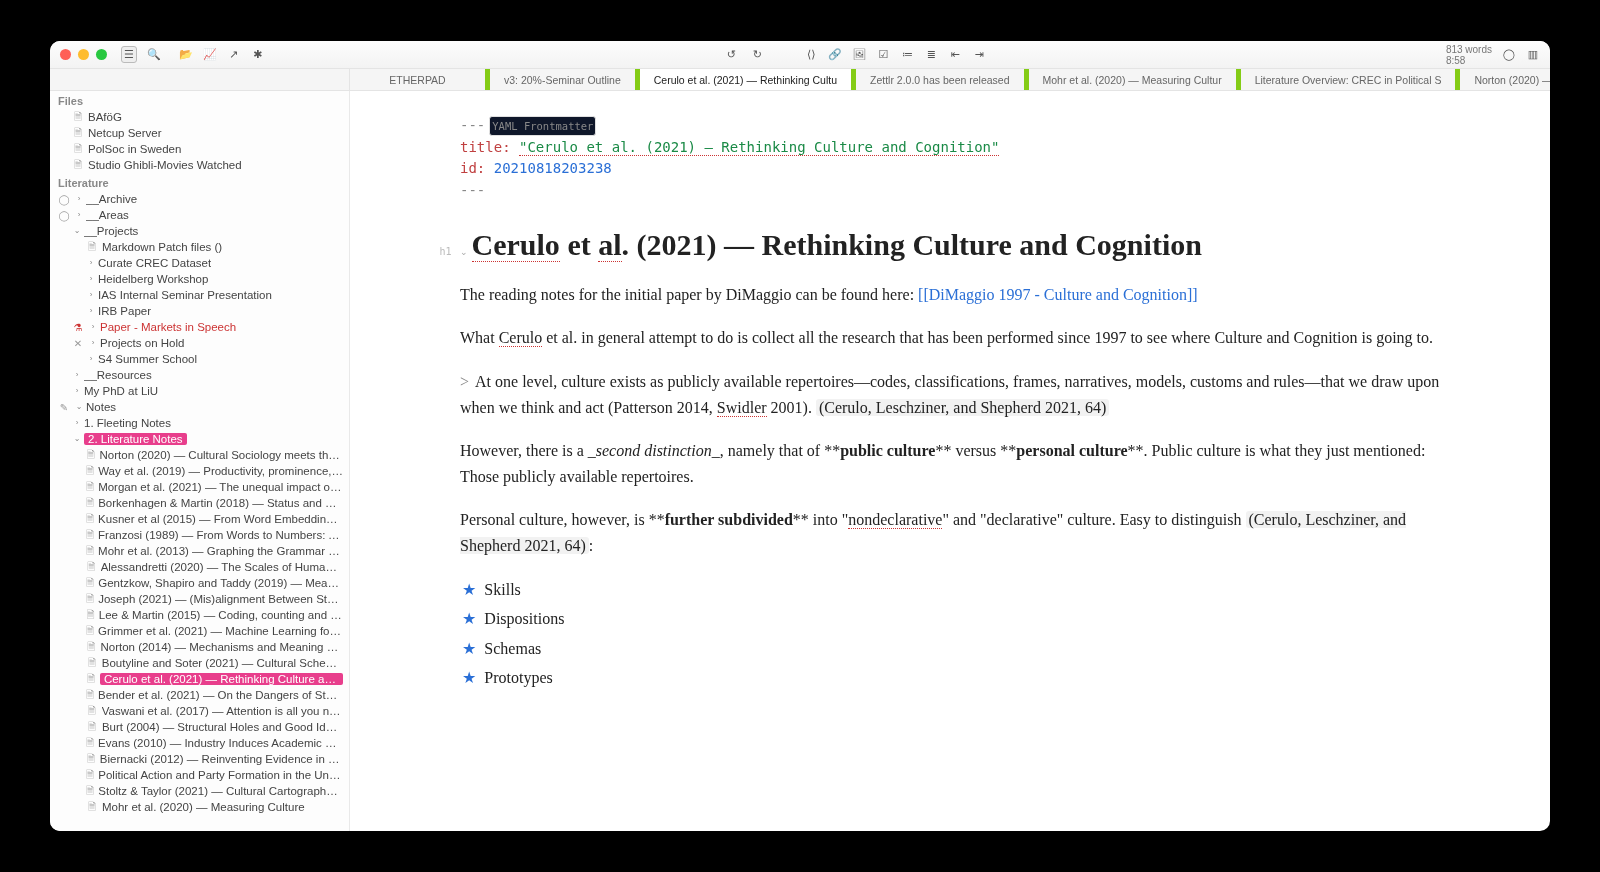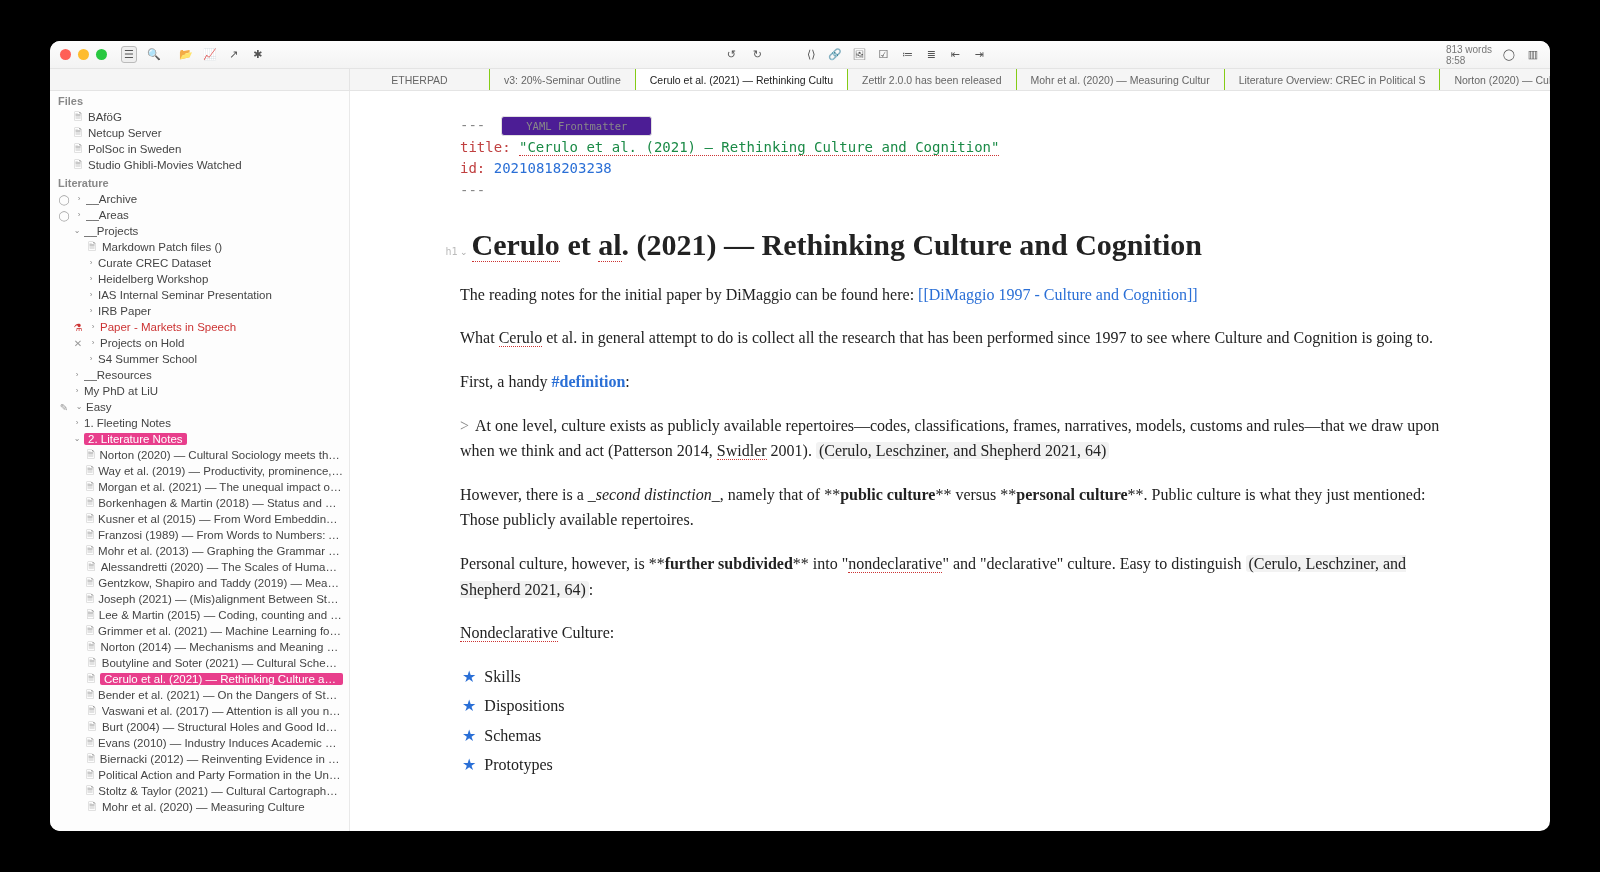--- a/index.html
+++ b/index.html
@@ -45,21 +45,21 @@
   .tb-right { display:flex; align-items:center; gap:10px; }
   .tb-wc { font-size:10px; text-align:left; line-height:1.1; color:#777;}
   
   .tabbar {
     height: 22px;
     background:#f5f5f5;
     border-bottom:1px solid #e4e4e4;
     display:flex;
     font-size:10.5px;
   }
-  .tab { flex:0 0 auto; min-width:140px; padding:0 14px; display:flex; align-items:center; justify-content:center; border-right:1px solid #84cc16; color:#666; cursor:default; white-space:nowrap; overflow:hidden; text-overflow:ellipsis;}
+  .tab { flex:0 0 auto; min-width:140px; padding:0 14px; display:flex; align-items:center; justify-content:center; border-right:5px solid #84cc16; color:#666; cursor:default; white-space:nowrap; overflow:hidden; text-overflow:ellipsis;}
   .tab.spacer { flex:0 0 300px; border-right:1px solid #e4e4e4; background:#f5f5f5;}
   .tab.active { background:#fff; color:#222;}
   
   .body { flex:1; display:flex; overflow:hidden; }
   .sidebar {
     width:300px;
     border-right:1px solid #e9e9e9;
     background:#fdfdfd;
     display:flex;
     flex-direction:column;
@@ -80,26 +80,26 @@
   .row.selheavy .lbl { background:#e83e8c; color:#fff; padding:0 4px; border-radius:2px;}
   .row.red { color:#cc3333; }
   .row.red .ic { color:#cc3333;}
   
   .i0{padding-left:8px;} .i1{padding-left:22px;} .i2{padding-left:36px;}
   
   .editor { flex:1; overflow-y:auto; padding:24px 0 40px 0;}
   .doc { max-width:1020px; margin:0 auto; padding:0 20px;}
   .mono { font-family: "SFMono-Regular", Menlo, Consolas, monospace; font-size:14px; line-height:1.55; }
   .yaml-sep { color:#888; }
-  .yaml-badge { display:inline-block; background:#4c1d95; color:#888; font-size:10.5px; padding:1px 24px; border-radius:3px; margin-left:16px; border:1px solid #e0e0e0; vertical-align:middle;}
+  .yaml-badge { display:inline-block; background:#0f172a; color:#888; font-size:10.5px; padding:1px 2px; border-radius:3px; margin-left:4px; border:1px solid #e0e0e0; vertical-align:middle;}
   .yaml-key { color:#c04040; }
   .yaml-str { color:#1a8a46; }
   .yaml-num { color:#2a6fd6;margin-top:26px; }
   .h1line { display:flex; align-items:baseline; margin:26px 0 20px;}
-  .h1gutter { width:32px; margin-left:-32px; text-align:center; color:#bbb; font-size:10px; font-family:Menlo,monospace; padding-right:8px;}
+  .h1gutter { width:32px; margin-left:-32px; text-align:left; color:#bbb; font-size:10px; font-family:Menlo,monospace; padding-right:8px;}
   .h1 { font-family: Georgia, 'Times New Roman', serif; font-size:30px; font-weight:700; color:#222; }
   .prose { font-family: Georgia, 'Times New Roman', serif; font-size:16px; line-height:1.6; color:#222;}
   .prose p { margin:0 0 18px 0; }
   .wikilink { color:#2a6fd6; }
   .tag { color:#2a6fd6; font-weight:600;}
   .sq { border-bottom:1px dotted #c33; }
   .quote { margin:0 0 18px 0;}
   .quote .qmark { color:#888; margin-right:6px;}
   .cite { background:#f2f2f2; border-radius:3px; padding:0 3px;}
   .list { margin-left:2px; }
@@ -246,21 +246,21 @@
             <span class="chev">›</span>
             <span class="lbl">__Resources</span>
           </div>
         <div class="row i1">
             <span class="chev">›</span>
             <span class="lbl">My PhD at LiU</span>
           </div>
         <div class="row i0">
             <span class="ic">✎</span>
             <span class="chev">⌄</span>
-            <span class="lbl">Easy</span>
+            <span class="lbl">Notes</span>
           </div>
         <div class="row i1">
             <span class="chev">›</span>
             <span class="lbl">1. Fleeting Notes</span>
           </div>
         <div class="row i1 sel">
             <span class="chev">⌄</span>
             <span class="lbl">2. Literature Notes</span>
           </div>
         <div id="lit-list">
@@ -371,29 +371,27 @@
 
         <div class="h1line">
           <span class="gcar">⌄</span>
           <span class="h1gutter">h1</span>
           <span class="h1"><span class="sq">Cerulo</span><span> et </span><span class="sq">al</span><span>. (2021) — Rethinking Culture and Cognition</span></span>
         </div>
 
         <div class="prose">
           <p><span>The reading notes for the initial paper by DiMaggio can be found here: </span><span class="wikilink">[[DiMaggio 1997 - Culture and Cognition]]</span></p>
           <p><span>What </span><span class="sq">Cerulo</span><span> et al</span><span>. in general attempt to do is collect all the research that has been performed since 1997 to see where Culture and Cognition is going to.</span></p>
-          <p><span>First, a handy </span><span class="tag">#definition</span><span>:</span></p>
 
           <p class="quote"><span class="qmark">&gt;</span><span>At one level, culture exists as publicly available repertoires—codes, classifications, frames, narratives, models, customs and rules—that we draw upon when we think and act (Patterson 2014, </span><span class="sq">Swidler</span><span> 2001). </span><span class="cite">(Cerulo, Leschziner, and Shepherd 2021, 64)</span></p>
 
           <p><span>However, there is a _</span><em>second distinction</em><span>_, namely that of **</span><span class="bold">public culture</span><span>** versus **</span><span class="bold">personal culture</span><span>**. Public culture is what they just mentioned: Those publicly available repertoires.</span></p>
 
           <p><span>Personal culture, however, is **</span><span class="bold">further subdivided</span><span>** into "</span><span class="sq">nondeclarative</span><span>" and "declarative" culture. Easy to distinguish </span><span class="cite">(Cerulo, Leschziner, and Shepherd 2021, 64)</span><span>:</span></p>
 
-          <p><span class="sq">Nondeclarative</span><span> Culture:</span></p>
 
           <div class="list">
             <div class="li">
                 <span class="bul">★</span>
                 <span>Skills</span>
               </div>
             <div class="li">
                 <span class="bul">★</span>
                 <span>Dispositions</span>
               </div>

